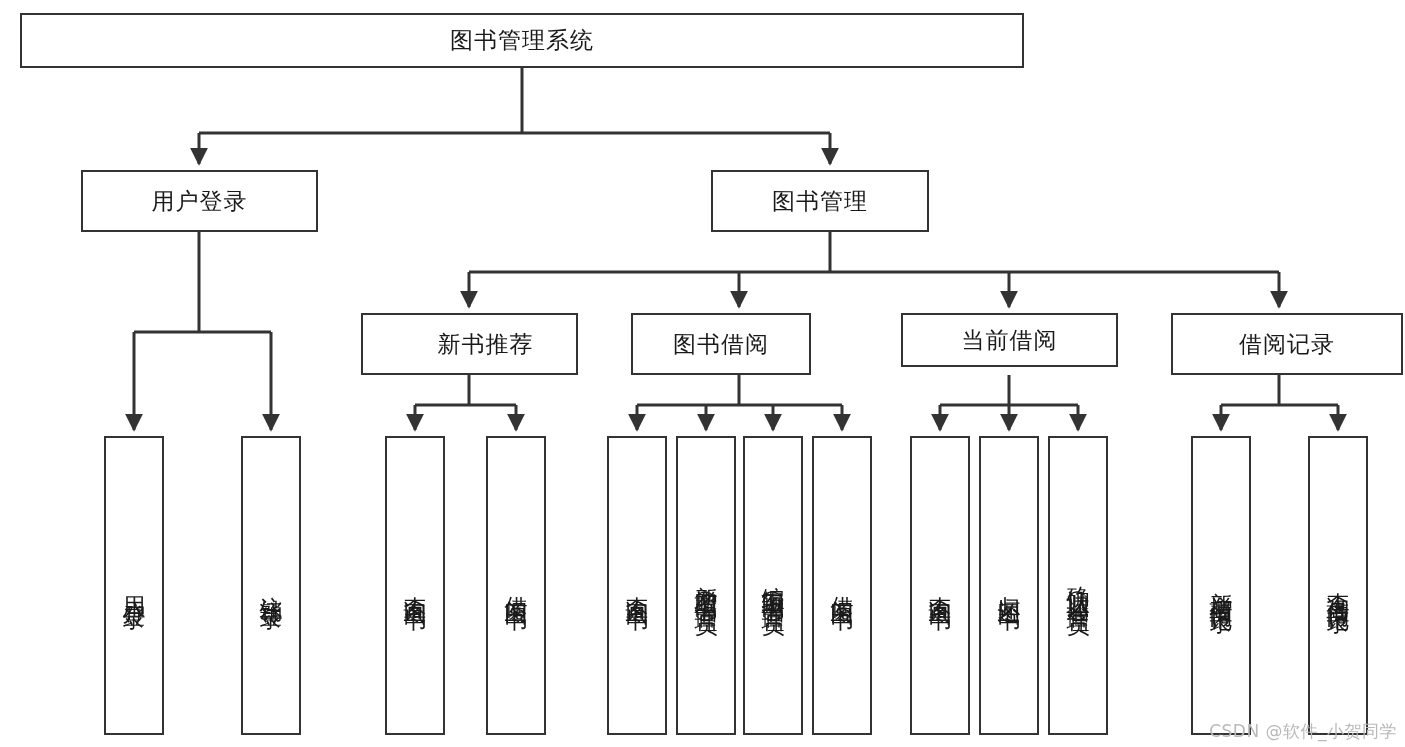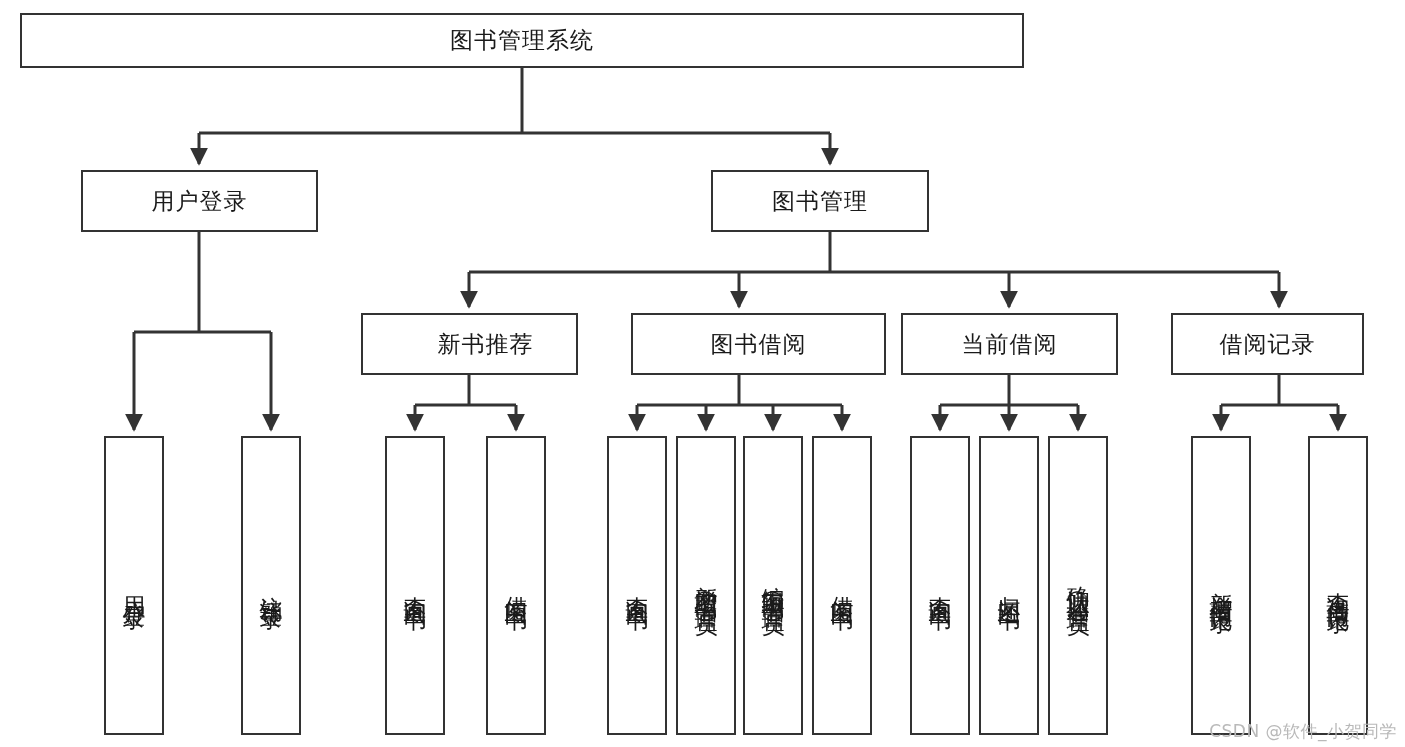--- a/index.html
+++ b/index.html
@@ -123,27 +123,27 @@
   <div class="node horiz" style="left:81px; top:170px; width:237px; height:62px;">
     <span class="lbl">用户登录</span>
   </div>
   <div class="node horiz" style="left:711px; top:170px; width:218px; height:62px;">
     <span class="lbl">图书管理</span>
   </div>
 
   <div class="node horiz" style="left:361px; top:313px; width:217px; height:62px;padding-left:32px;">
     <span class="lbl">新书推荐</span>
   </div>
-  <div class="node horiz" style="left:631px; top:313px; width:255px; height:62px;">
+  <div class="node horiz" style="left:631px; top:313px; width:180px; height:62px;">
     <span class="lbl">图书借阅</span>
   </div>
-  <div class="node horiz" style="left:901px; top:313px; width:217px; height:62px;">
+  <div class="node horiz" style="left:901px; top:313px; width:217px; height:54px;">
     <span class="lbl">当前借阅</span>
   </div>
-  <div class="node horiz" style="left:1171px; top:313px; width:193px; height:62px;">
+  <div class="node horiz" style="left:1171px; top:313px; width:232px; height:62px;">
     <span class="lbl">借阅记录</span>
   </div>
 
   <div class="node vert" style="left:104px; top:436px; width:60px; height:299px;">
     <span class="lbl">用户登录</span>
   </div>
   <div class="node vert" style="left:241px; top:436px; width:60px; height:299px;">
     <span class="lbl">注销登录</span>
   </div>
 

